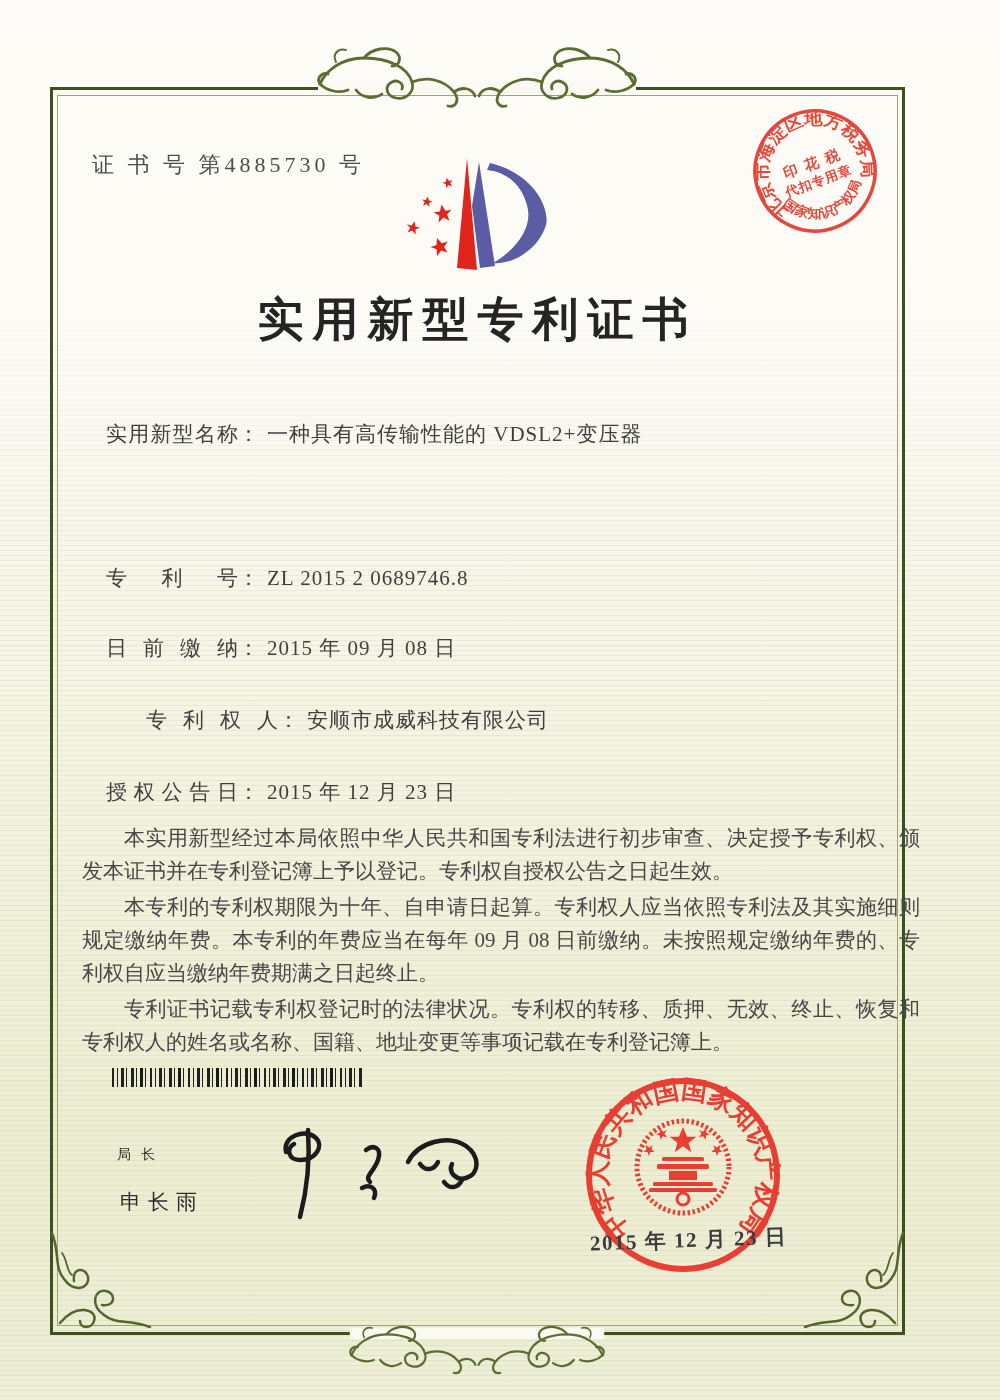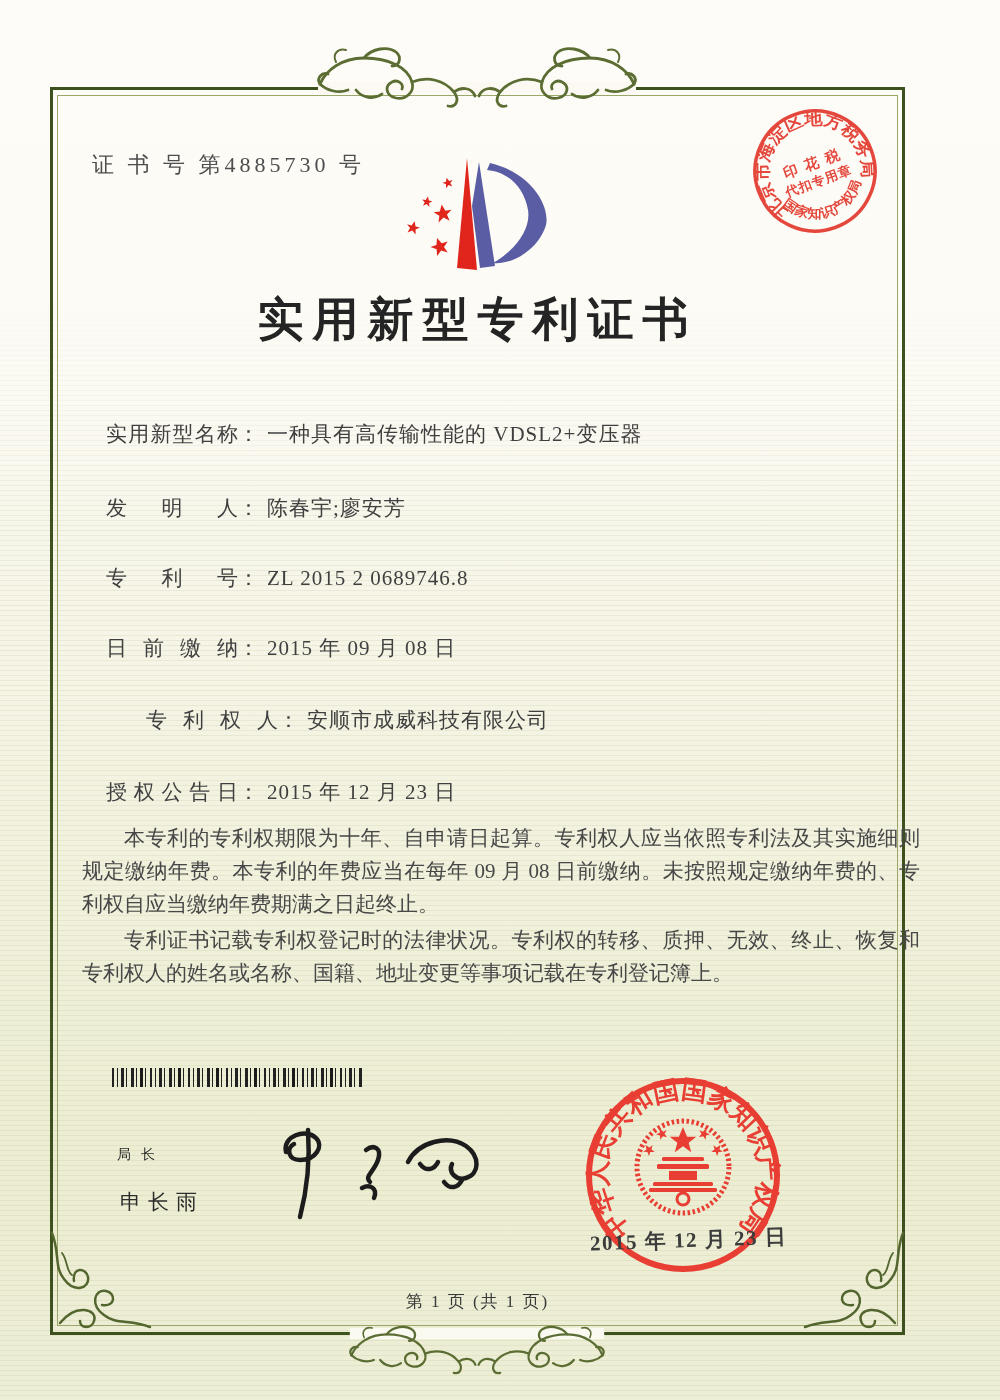--- a/index.html
+++ b/index.html
@@ -133,37 +133,35 @@
       <text x="0" y="-3" text-anchor="middle" font-size="14.5" font-weight="700" letter-spacing="2" font-family="Liberation Serif, serif">印 花 税</text>
       <text x="0" y="15" text-anchor="middle" font-size="13" font-weight="700" letter-spacing="1" font-family="Liberation Serif, serif">代扣专用章</text>
     </g>
   </svg>
 
   <div class="title">实用新型专利证书</div>
 
   <div class="field" style="top:420px;">
     <span class="flabel">实用新型名称</span><span class="fcolon">：</span><span class="fvalue">一种具有高传输性能的 VDSL2+变压器</span>
   </div>
-  <div class="field" style="top:494px;">
-    <span class="flabel">发明人</span><span class="fcolon">：</span><span class="fvalue">陈春宇;廖安芳</span>
-  </div>
   <div class="field" style="top:564px;">
     <span class="flabel">专利号</span><span class="fcolon">：</span><span class="fvalue">ZL 2015 2 0689746.8</span>
   </div>
   <div class="field" style="top:634px;">
     <span class="flabel">日前缴纳</span><span class="fcolon">：</span><span class="fvalue">2015 年 09 月 08 日</span>
   </div>
   <div class="field" style="top:706px;margin-left:40px;">
     <span class="flabel">专利权人</span><span class="fcolon">：</span><span class="fvalue">安顺市成威科技有限公司</span>
   </div>
   <div class="field" style="top:778px;">
     <span class="flabel">授权公告日</span><span class="fcolon">：</span><span class="fvalue">2015 年 12 月 23 日</span>
   </div>
 
   <div class="paras">
+    <p>本实用新型经过本局依照中华人民共和国专利法进行初步审查、决定授予专利权、颁发本证书并在专利登记簿上予以登记。专利权自授权公告之日起生效。</p>
     <p>本专利的专利权期限为十年、自申请日起算。专利权人应当依照专利法及其实施细则规定缴纳年费。本专利的年费应当在每年 09 月 08 日前缴纳。未按照规定缴纳年费的、专利权自应当缴纳年费期满之日起终止。</p>
     <p>专利证书记载专利权登记时的法律状况。专利权的转移、质押、无效、终止、恢复和专利权人的姓名或名称、国籍、地址变更等事项记载在专利登记簿上。</p>
   </div>
 
   <div class="barcode"></div>
 
   <div class="sig-title">局长</div>
   <div class="sig-name">申长雨</div>
   <svg class="abs" style="left:258px; top:1122px; z-index:4;" width="230" height="100" viewBox="0 0 230 100">
     <g fill="none" stroke="#1c1c1c" stroke-width="4.5" stroke-linecap="round">
@@ -193,15 +191,14 @@
       <rect x="-21" y="-10" width="42" height="4" rx="1.5"></rect>
       <rect x="-26" y="-3" width="52" height="5" rx="1.5"></rect>
       <rect x="-14" y="4" width="28" height="9"></rect>
       <rect x="-30" y="15" width="60" height="4" rx="1.5"></rect>
       <rect x="-34" y="21" width="68" height="4" rx="1.5"></rect>
       <circle cx="0" cy="32" r="6" fill="none" stroke="#e8352b" stroke-width="3"></circle>
     </g>
   </svg>
   <div class="seal-date">2015 年 12 月 23 日</div>
 
-  <div class="footer">第 1 页 (共 1 页)</div>
 
 </div>
 
 </body></html>

